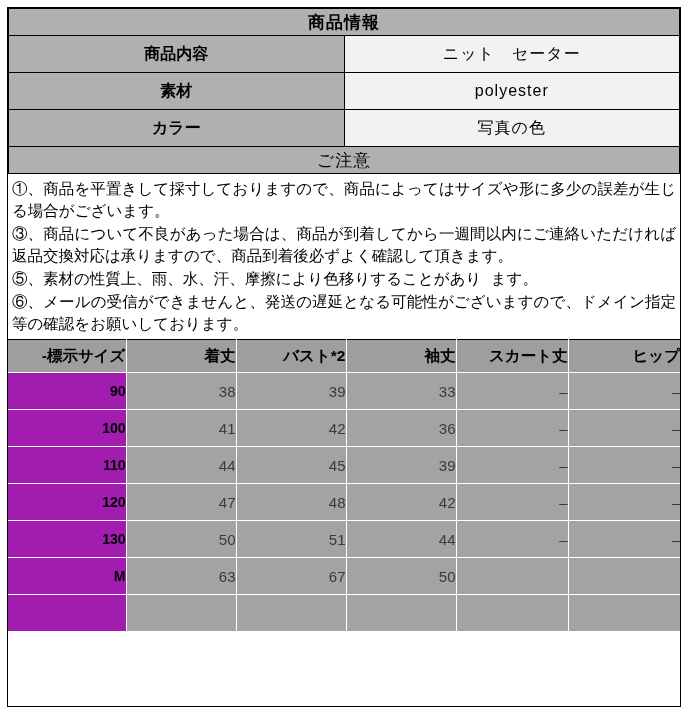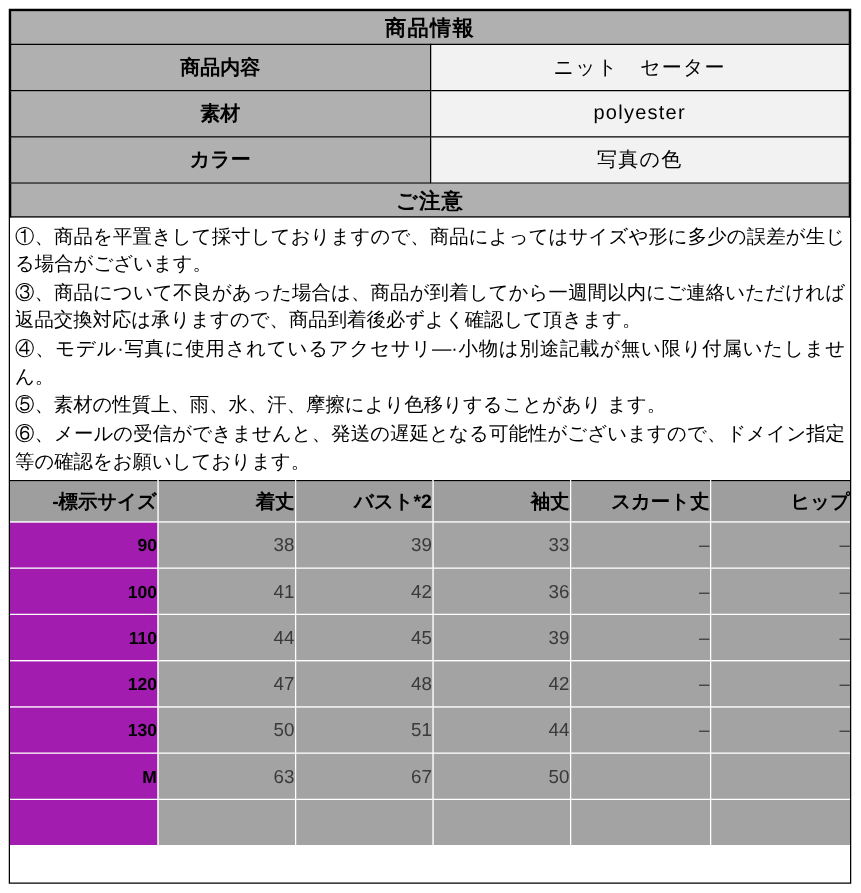--- a/index.html
+++ b/index.html
@@ -66,31 +66,32 @@
     height: 36px;
     letter-spacing: 1px;
   }
 
   
   .notice-title {
     background: #b0b0b0;
     border: 1px solid #000000;
     border-top: none;
     text-align: center;
-    font-weight: bold;
+    font-weight: normal;
     font-size: 17px;
     height: 27px;
     line-height: 27px;
     letter-spacing: 1px;
     box-sizing: border-box;
   }
   .notice-body {
     padding: 5px 4px 2px 4px;
     font-size: 15.5px;
     line-height: 1.42;
+    font-family: Liberation Mono, monospace;
   }
   .notice-body p {
     margin: 0 0 1px 0;
     text-align: justify;
   }
 
   
   .size-table {
     border-top: 1px solid #000000;
   }
@@ -154,21 +155,20 @@
         <td class="info-value">写真の色</td>
       </tr>
     </tbody>
       </table>
 
     <div class="notice-title">ご注意</div>
 
     <div class="notice-body">
       <p>①、商品を平置きして採寸しておりますので、商品によってはサイズや形に多少の誤差が生じる場合がございます。</p>
       <p>③、商品について不良があった場合は、商品が到着してから一週間以内にご連絡いただければ返品交換対応は承りますので、商品到着後必ずよく確認して頂きます。</p>
-      <p>④、モデル·写真に使用されているアクセサリ―·小物は別途記載が無い限り付属いたしません。</p>
       <p>⑤、素材の性質上、雨、水、汗、摩擦により色移りすることがあり ます。</p>
       <p>⑥、メールの受信ができませんと、発送の遅延となる可能性がございますので、ドメイン指定等の確認をお願いしております。</p>
     </div>
 
     <table class="size-table">
       <colgroup>
         <col style="width:118px">
         <col style="width:110px">
         <col style="width:110px">
         <col style="width:110px">

